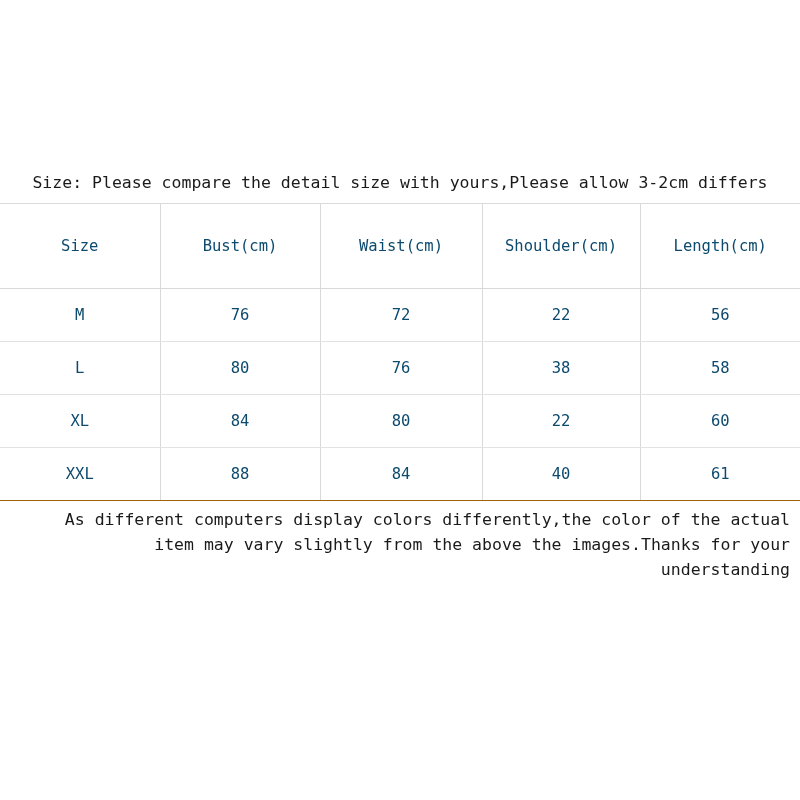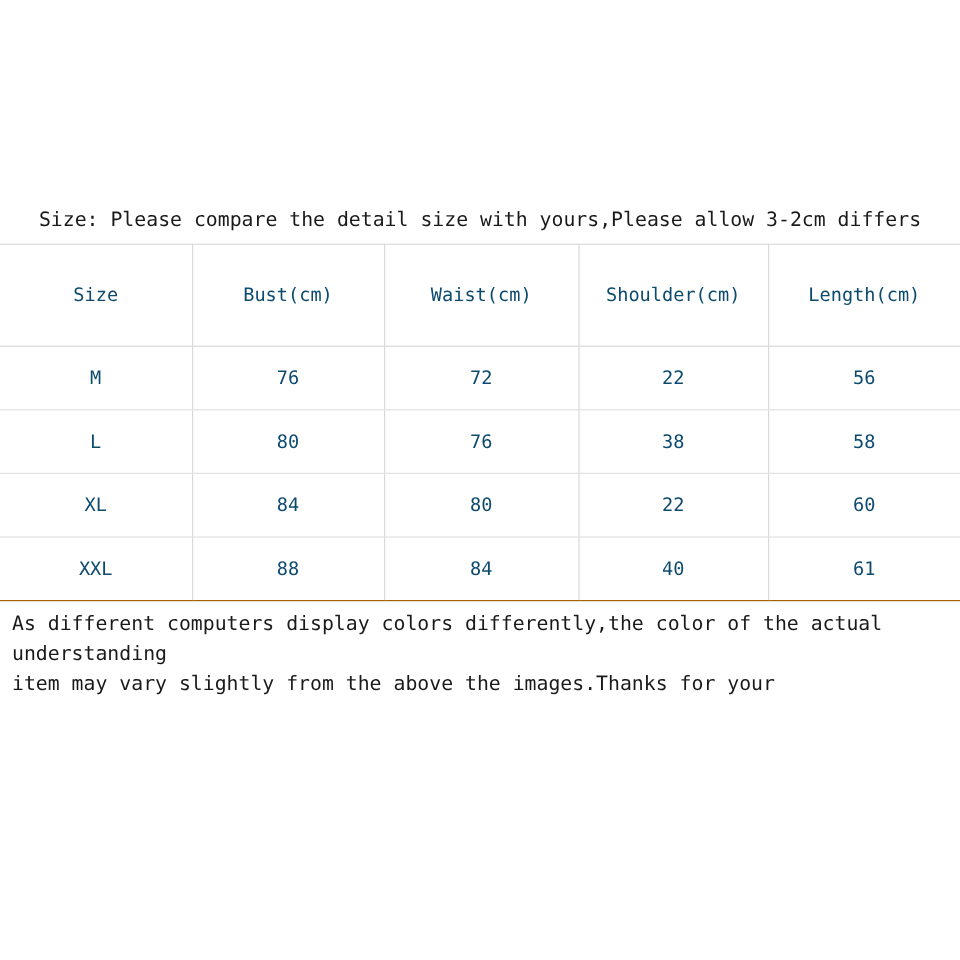--- a/index.html
+++ b/index.html
@@ -71,21 +71,21 @@
   table.size-table td:last-child {
     border-right: none;
   }
   table.size-table th:first-child,
   table.size-table td:first-child {
     border-left: none;
   }
   .note-bottom {
     font-size: 16.5px;
     line-height: 25px;
-    text-align: left;
+    text-align: right;
     padding: 6px 10px 0 10px;
     box-sizing: border-box;
   }
   .note-bottom .line {
     display: block;
     white-space: pre;
   }
 </style>
 </head>
 <body>
@@ -141,18 +141,18 @@
           <td>88</td>
           <td>84</td>
           <td>40</td>
           <td>61</td>
         </tr>
       </tbody>
     </table>
 
     <div class="note-bottom">
       <span class="line">As different computers display colors differently,the color of the actual</span>
+      <span class="line">item may vary slightly from the above the images.Thanks for your</span>
       <span class="line">understanding</span>
-      <span class="line">item may vary slightly from the above the images.Thanks for your</span>
     </div>
 
   </div>
 </div>
 
 </body></html>

